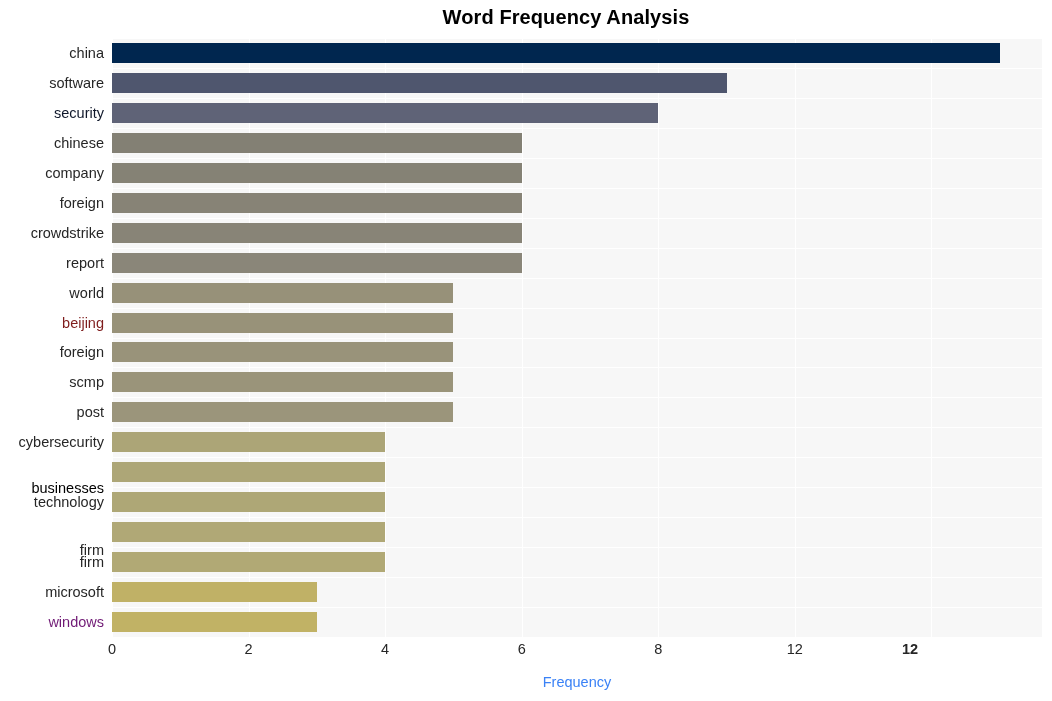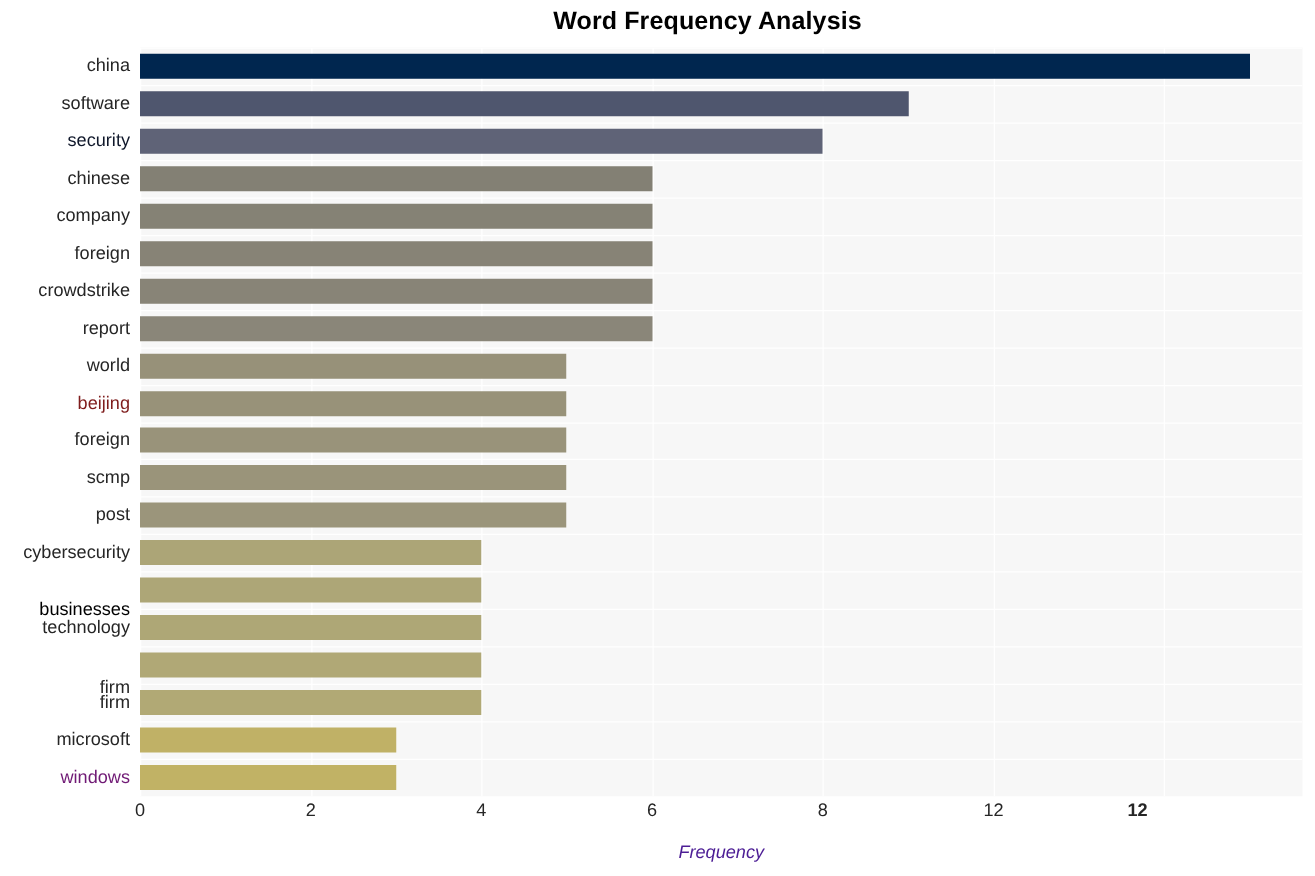--- a/index.html
+++ b/index.html
@@ -187,15 +187,15 @@
   <div id="x-ticks">
       <div class="x-tick" style="left: 0px; color: rgb(38, 38, 38);">0</div>
       <div class="x-tick" style="left: 136.564px; color: rgb(38, 38, 38);">2</div>
       <div class="x-tick" style="left: 273.128px; color: rgb(38, 38, 38);">4</div>
       <div class="x-tick" style="left: 409.692px; color: rgb(38, 38, 38);">6</div>
       <div class="x-tick" style="left: 546.256px; color: rgb(38, 38, 38);">8</div>
       <div class="x-tick" style="left: 682.819px; color: rgb(38, 38, 38);">12</div>
       <div class="x-tick" style="left: 798px; color: rgb(38, 38, 38); font-weight: bold;">12</div>
     </div>
 
-  <div id="x-axis-title" style="color: #4c1d95; font-style: italic;">Frequency</div>
+  <div id="x-axis-title" style="color: #3b82f6;">Frequency</div>
 
 </div>
 
 </body></html>

